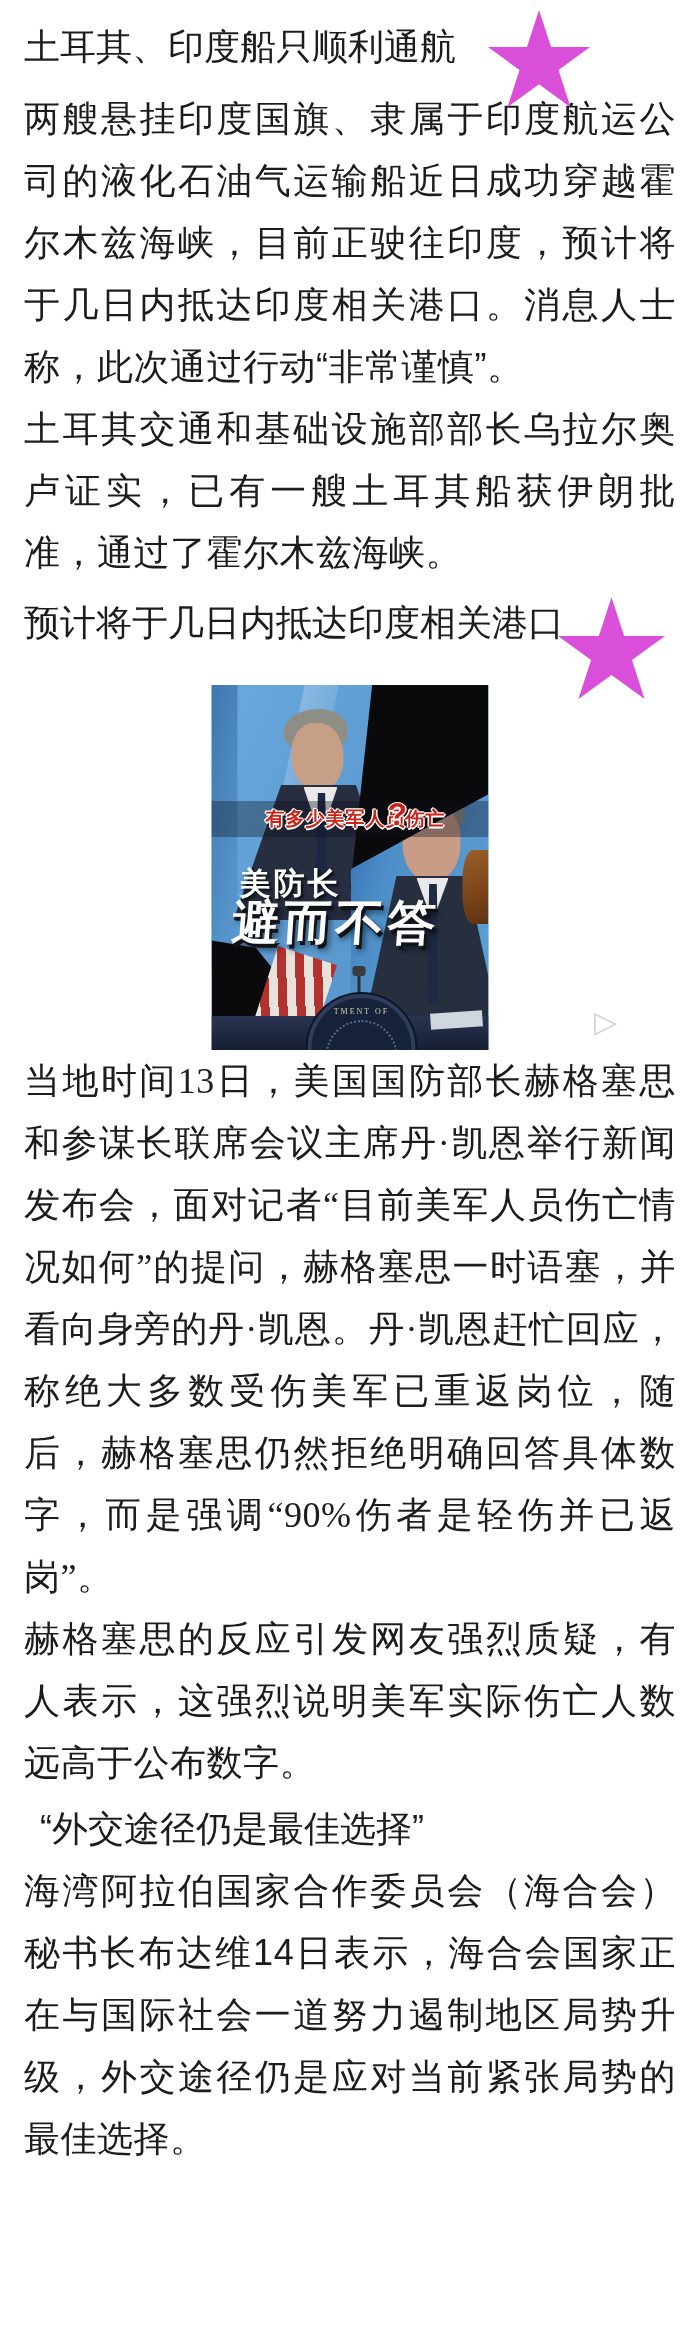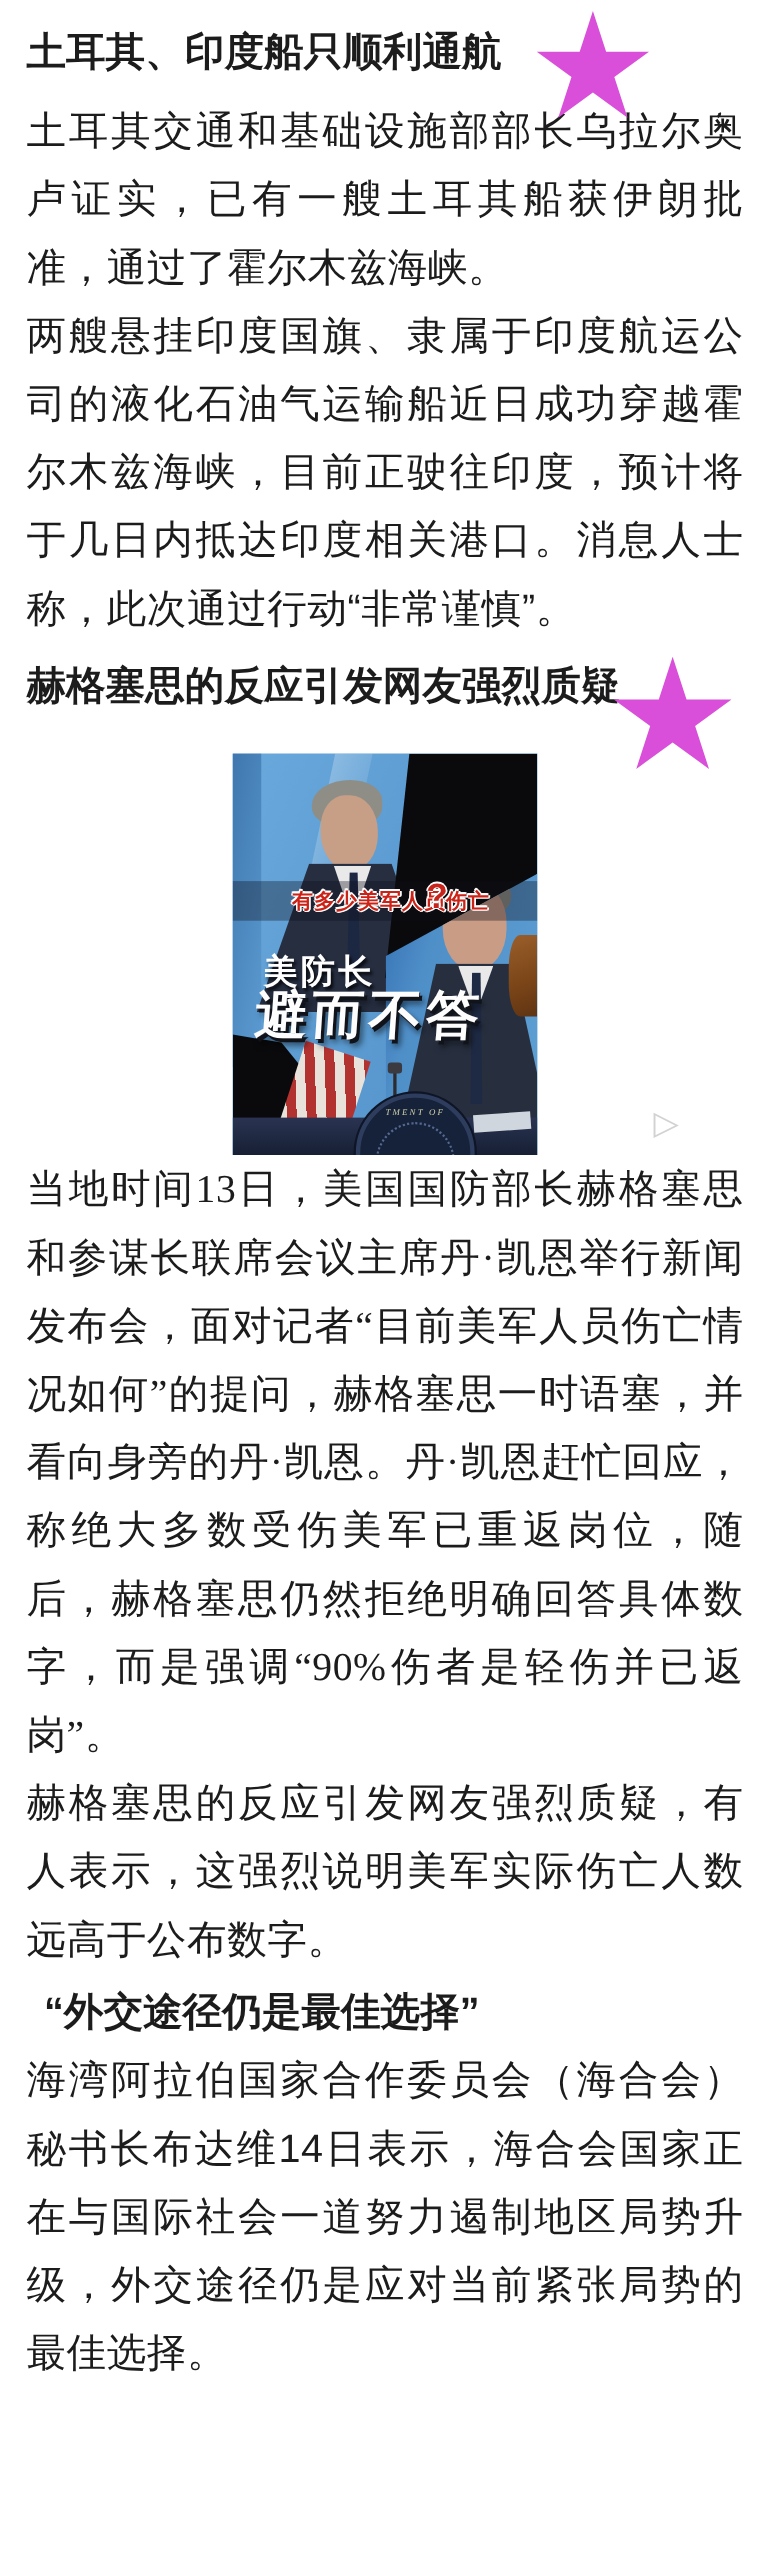--- a/index.html
+++ b/index.html
@@ -7,21 +7,21 @@
     position:relative;
     width:700px;height:2341px;
     overflow:hidden;
     background:#fff;
     box-sizing:border-box;
     padding:16px 24px 0 24px;
     font-family:"Liberation Sans","DejaVu Sans",sans-serif;
     color:#1c1c1c;
   }
   .h-line{
-    font-size:36px;line-height:62px;font-weight:700;margin:0;
+    font-size:36px;line-height:62px;font-weight:400;margin:0;
   }
   .h1{margin:0 0 10px 0;}
   .h2{margin:8px 0 0 0;}
   .h3{margin:4px 0 0 16px;}
   p.body-p{
     font-size:36px;line-height:62px;margin:0;
     text-align:justify;text-justify:inter-character;
     letter-spacing:0.5px;
   }
   .p1{margin:10px 0 0 0;}
@@ -84,23 +84,23 @@
     background:repeating-linear-gradient(70deg,#b23230 0 9px,#e9e2da 9px 18px);}
   
   .podium{position:absolute;left:0;bottom:0;width:100%;height:34px;
     background:linear-gradient(#2a3452,#161f33);}
   .paper{position:absolute;right:6px;bottom:22px;width:52px;height:16px;
     background:#cfd6dd;transform:rotate(-4deg);}
   .mic{position:absolute;left:146px;bottom:30px;width:3px;height:46px;
     background:#2c2c30;}
   .mic-head{position:absolute;left:141px;bottom:74px;width:13px;height:10px;
     background:#3a3a40;border-radius:3px;}
-  .seal{position:absolute;left:112px;bottom:-52px;width:100px;height:100px;
+  .seal{position:absolute;left:96px;bottom:-52px;width:100px;height:100px;
     border-radius:50%;background:#16213a;border:4px solid #2e3d5e;
-    box-shadow:0 0 0 2px #0d1526;font-style:italic;}
+    box-shadow:0 0 0 2px #0d1526;}
   .seal-text{position:absolute;left:0;top:9px;width:100%;
     text-align:center;font-size:8px;letter-spacing:2px;color:#cfd2a8;
     font-family:"Liberation Serif","DejaVu Serif",serif;}
   .seal-ring{position:absolute;left:14px;top:22px;width:68px;height:68px;
     border-radius:50%;border:2px dotted #55688f;}
   
   .q-band{position:absolute;left:0;top:116px;width:100%;height:36px;
     background:rgba(15,15,25,.35);}
   .q-text{position:absolute;left:10px;top:121px;
     font-size:19px;font-weight:bold;color:#cc2318;letter-spacing:1px;
@@ -123,25 +123,25 @@
 <body>
 
 <div class="page">
 
   <div class="h-line h1">土耳其、印度船只顺利通航</div>
 
   <svg class="star star1" width="102" height="98" viewBox="0 0 100 96" aria-hidden="true">
     <polygon points="50,0 61.8,36.3 100,36.3 69.1,58.8 80.9,95.2 50,72.7 19.1,95.2 30.9,58.8 0,36.3 38.2,36.3" fill="#d94fd9"></polygon>
   </svg>
 
+  <p class="body-p p2">两艘悬挂印度国旗、隶属于印度航运公司的液化石油气运输船近日成功穿越霍尔木兹海峡，目前正驶往印度，预计将于几日内抵达印度相关港口。消息人士称，此次通过行动“非常谨慎”。</p>
+
   <p class="body-p p1">土耳其交通和基础设施部部长乌拉尔奥卢证实，已有一艘土耳其船获伊朗批准，通过了霍尔木兹海峡。</p>
 
-  <p class="body-p p2">两艘悬挂印度国旗、隶属于印度航运公司的液化石油气运输船近日成功穿越霍尔木兹海峡，目前正驶往印度，预计将于几日内抵达印度相关港口。消息人士称，此次通过行动“非常谨慎”。</p>
-
-  <div class="h-line h2">赫格塞思的反应引发网友强烈质疑</div>
+  <div class="h-line h2">预计将于几日内抵达印度相关港口</div>
 
   <svg class="star star2" width="107" height="103" viewBox="0 0 100 96" aria-hidden="true">
     <polygon points="50,0 61.8,36.3 100,36.3 69.1,58.8 80.9,95.2 50,72.7 19.1,95.2 30.9,58.8 0,36.3 38.2,36.3" fill="#d94fd9"></polygon>
   </svg>
 
   <div class="thumb-row">
     <figure class="thumb" style="margin:0">
       <div class="flag-fold-dark"></div>
       <div class="flag-fold-light"></div>
 

